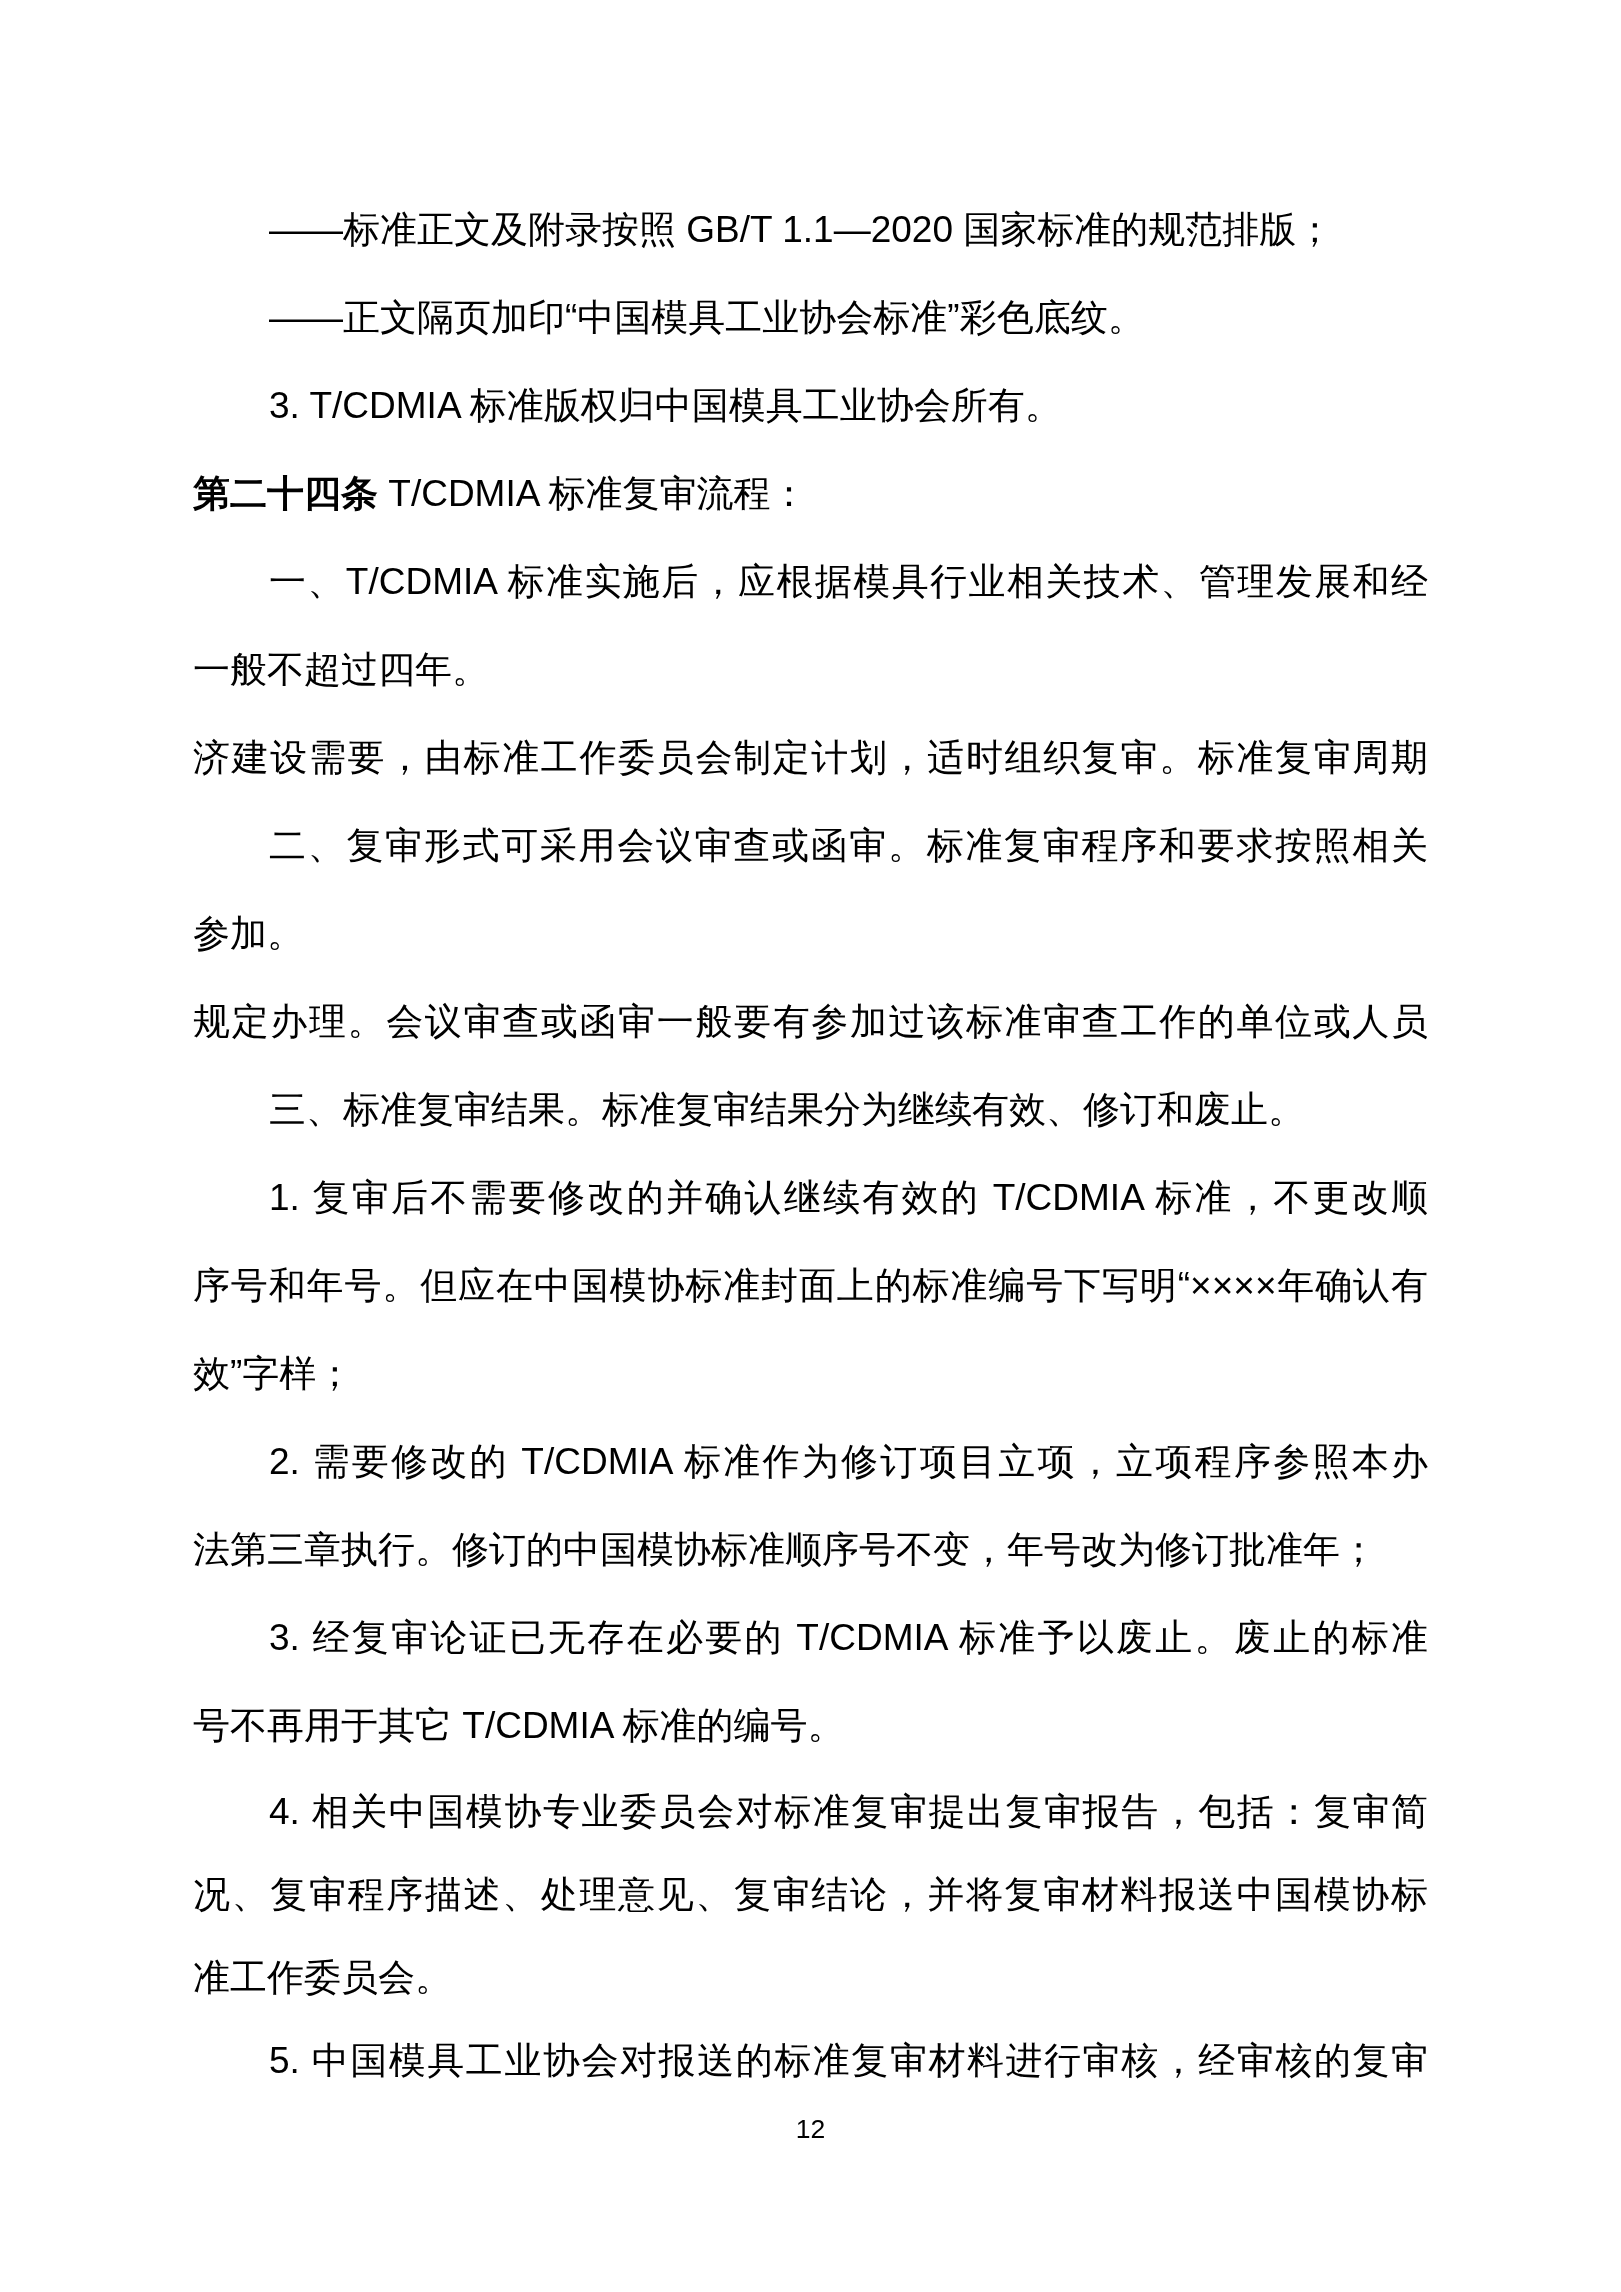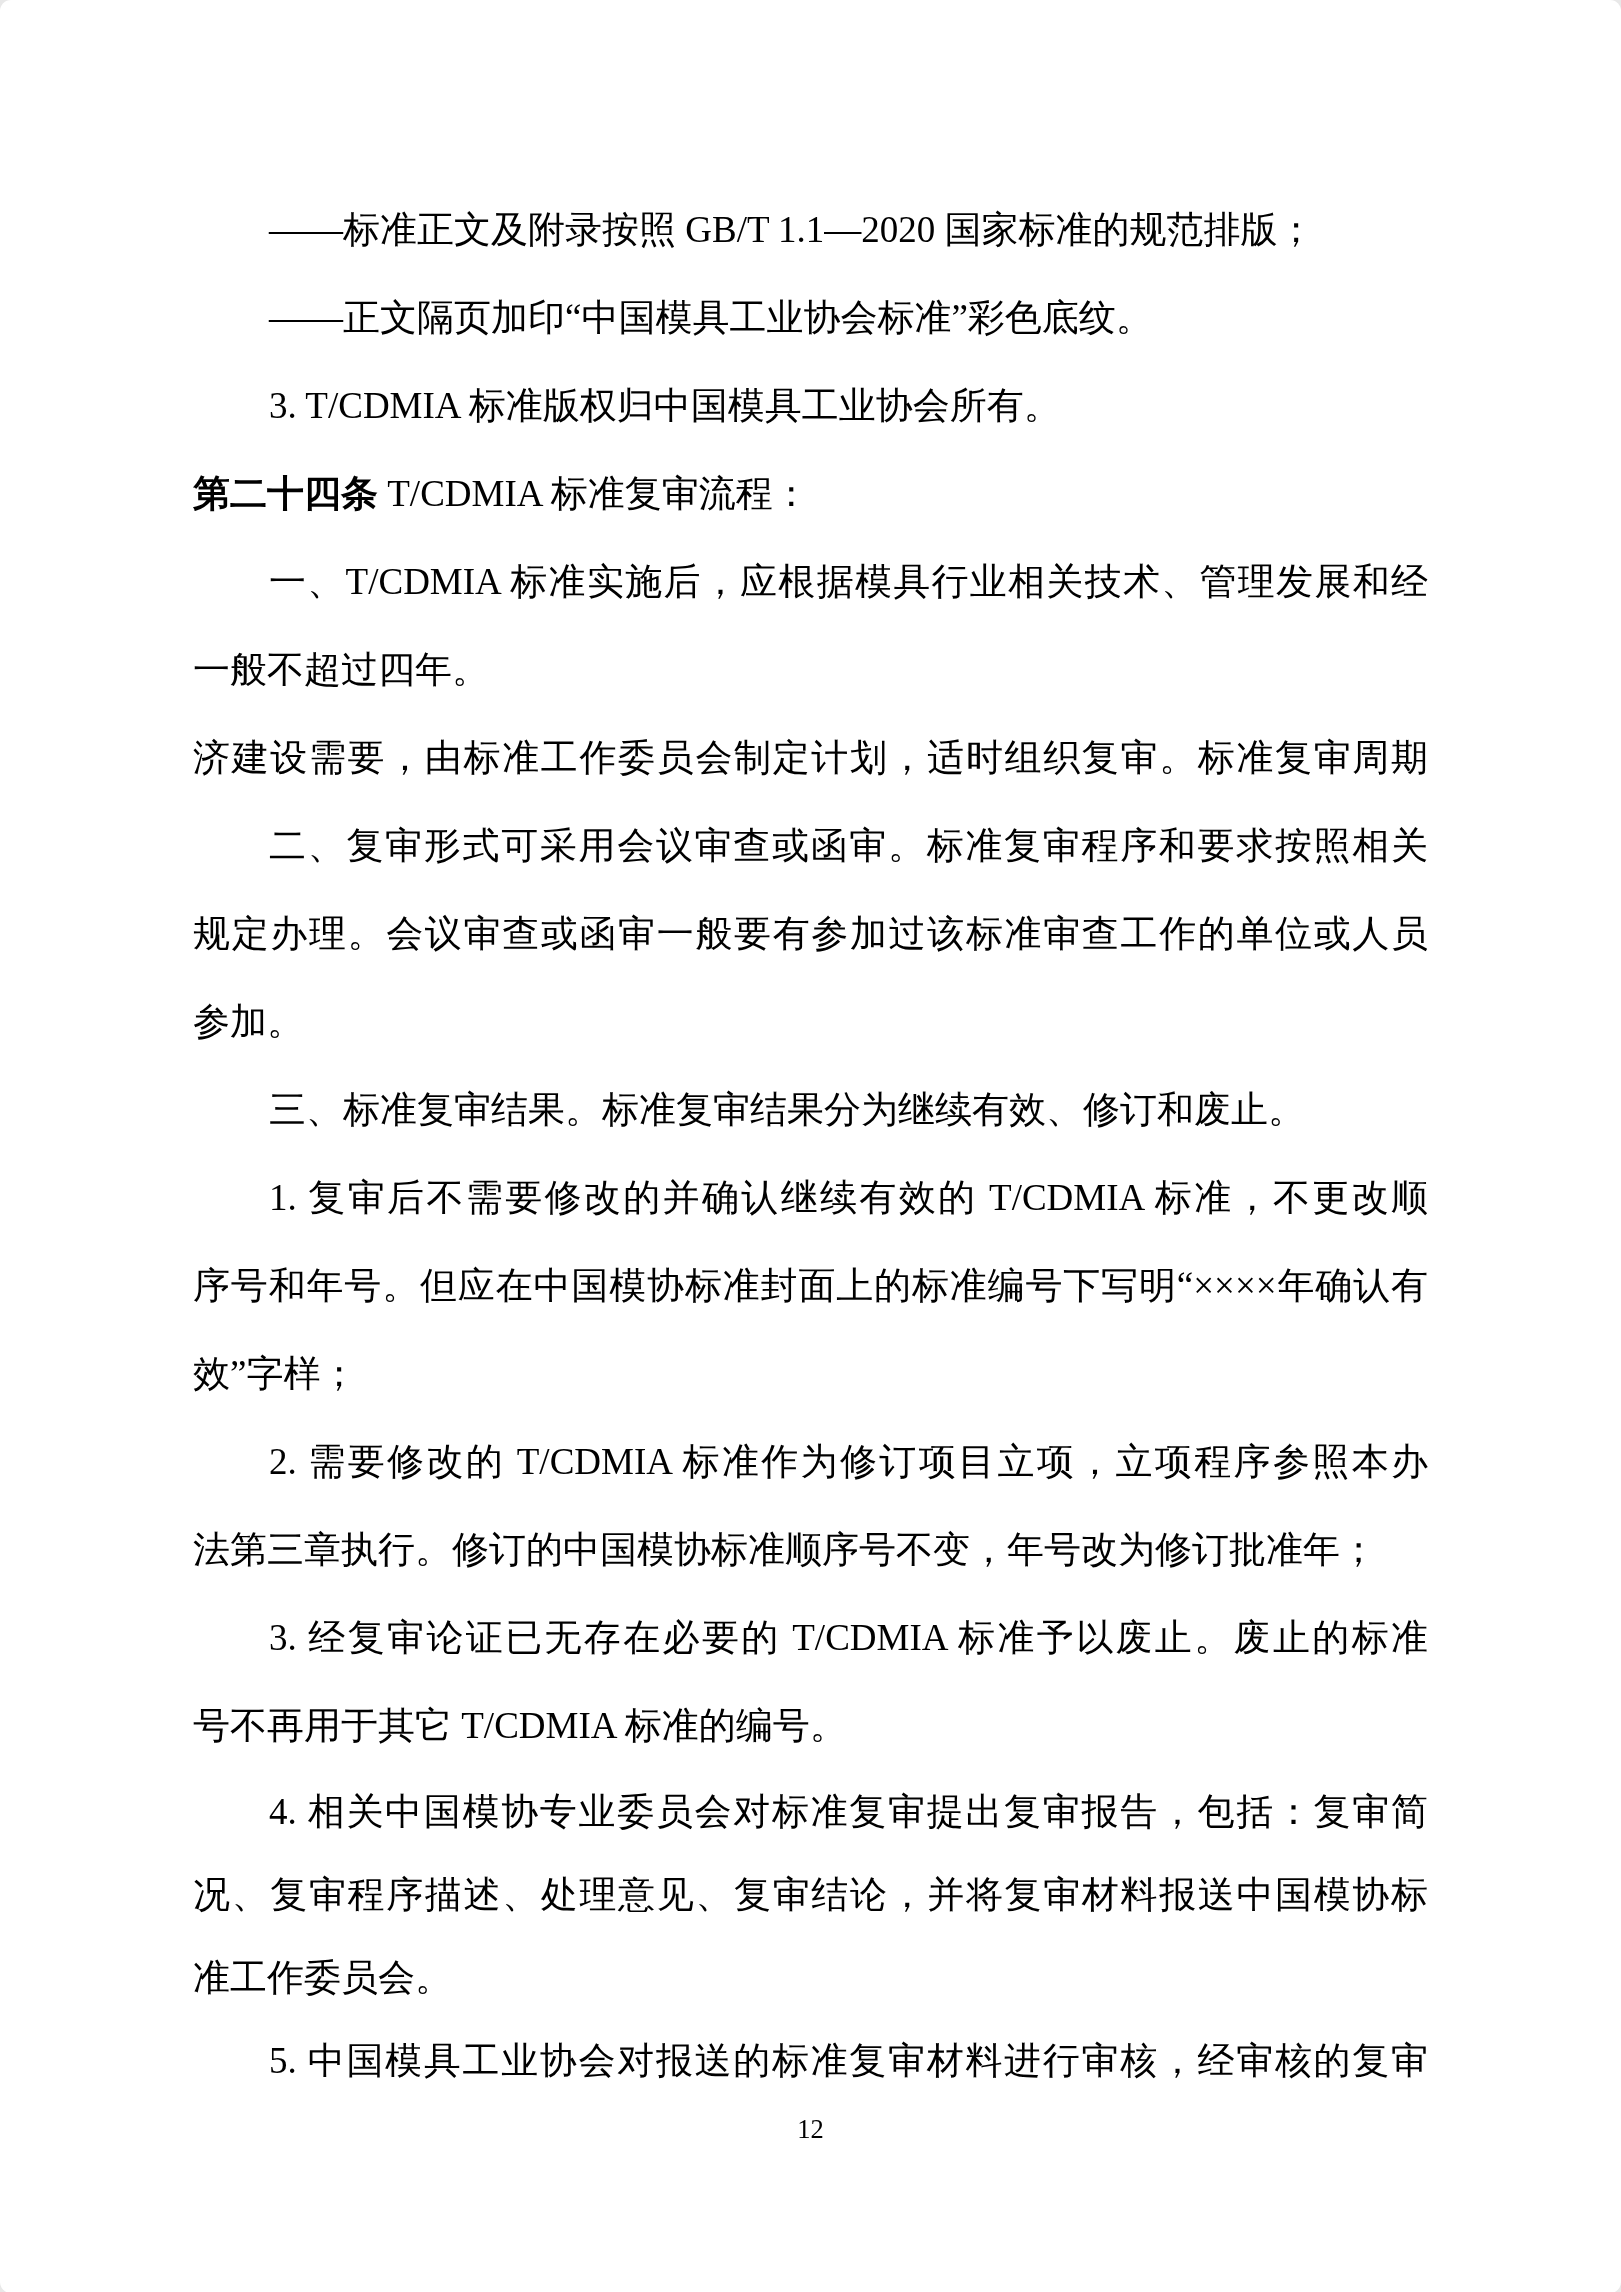--- a/index.html
+++ b/index.html
@@ -7,23 +7,22 @@
     padding: 0;
     background: #e8e8e8;
   }
   .page {
     position: relative;
     width: 1621px;
     height: 2293px;
     margin: 0 auto;
     background: #ffffff;
     color: #000000;
-    font-family: Liberation Serif, serif;
+    font-family: Liberation Sans, sans-serif;
     overflow: hidden;
-    border-radius: 11px;
   }
   .doc-body {
     position: absolute;
     left: 193px;
     top: 186px;
     width: 1235px;
     font-size: 37px;
   }
   .ln {
     height: 88px;
@@ -63,22 +62,22 @@
 <div class="page">
   <div class="doc-body">
     <div class="ln indent">——标准正文及附录按照 GB/T 1.1—2020 国家标准的规范排版；</div>
     <div class="ln indent">——正文隔页加印“中国模具工业协会标准”彩色底纹。</div>
     <div class="ln indent">3. T/CDMIA 标准版权归中国模具工业协会所有。</div>
     <div class="ln"><span class="b">第二十四条</span><span> T/CDMIA 标准复审流程：</span></div>
     <div class="ln indent just">一、T/CDMIA 标准实施后，应根据模具行业相关技术、管理发展和经</div>
     <div class="ln">一般不超过四年。</div>
     <div class="ln just">济建设需要，由标准工作委员会制定计划，适时组织复审。标准复审周期</div>
     <div class="ln indent just">二、复审形式可采用会议审查或函审。标准复审程序和要求按照相关</div>
+    <div class="ln">参加。</div>
     <div class="ln just">规定办理。会议审查或函审一般要有参加过该标准审查工作的单位或人员</div>
-    <div class="ln">参加。</div>
     <div class="ln indent">三、标准复审结果。标准复审结果分为继续有效、修订和废止。</div>
     <div class="ln indent just">1. 复审后不需要修改的并确认继续有效的 T/CDMIA 标准，不更改顺</div>
     <div class="ln just">序号和年号。但应在中国模协标准封面上的标准编号下写明“××××年确认有</div>
     <div class="ln">效”字样；</div>
     <div class="ln indent just">2. 需要修改的 T/CDMIA 标准作为修订项目立项，立项程序参照本办</div>
     <div class="ln">法第三章执行。修订的中国模协标准顺序号不变，年号改为修订批准年；</div>
     <div class="ln indent just">3. 经复审论证已无存在必要的 T/CDMIA 标准予以废止。废止的标准</div>
     <div class="ln">号不再用于其它 T/CDMIA 标准的编号。</div>
     <div class="ln indent just tight">4. 相关中国模协专业委员会对标准复审提出复审报告，包括：复审简</div>
     <div class="ln just tight">况、复审程序描述、处理意见、复审结论，并将复审材料报送中国模协标</div>

